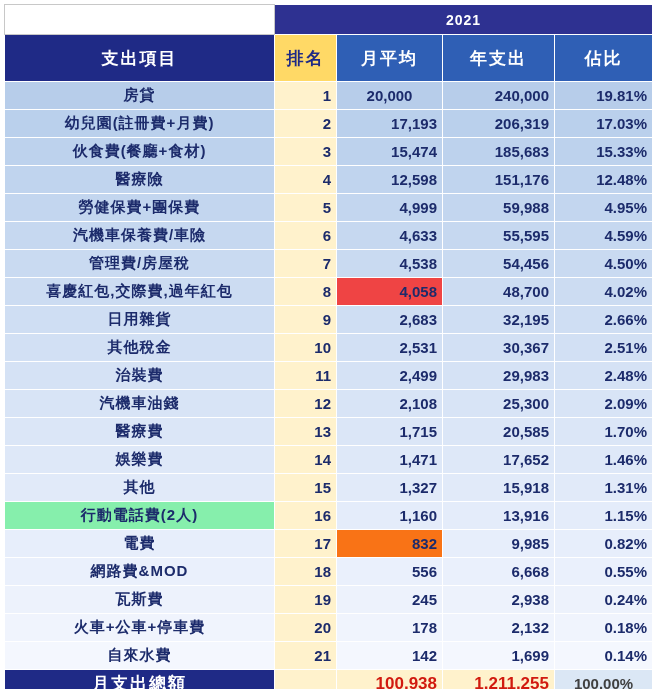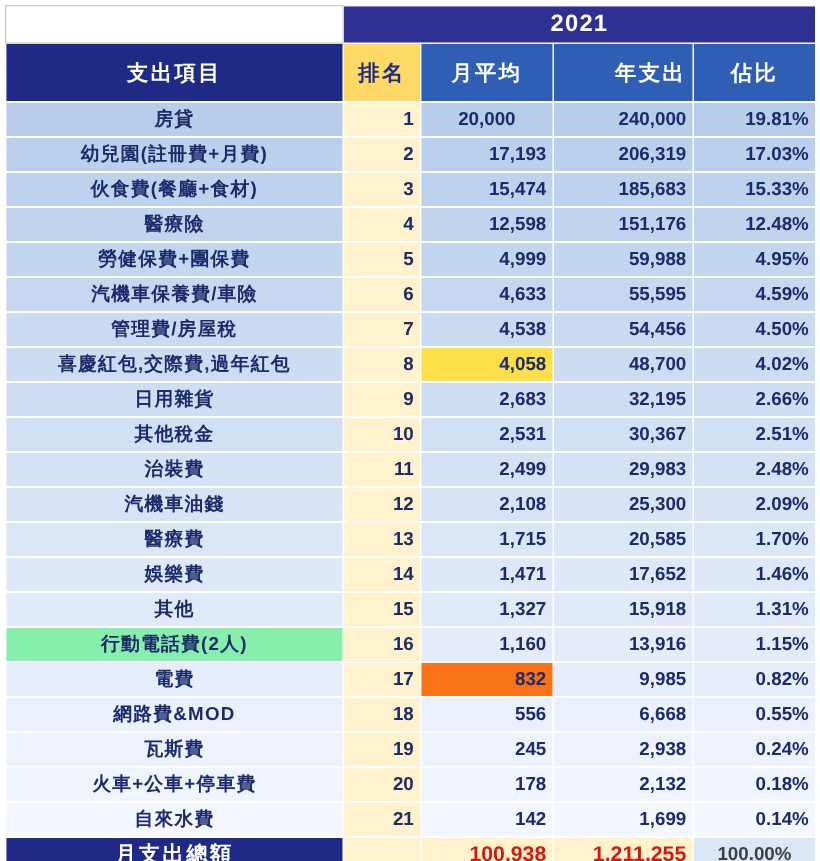--- a/index.html
+++ b/index.html
@@ -39,21 +39,21 @@
 
   
   .blank-cell {
     background: #ffffff;
     border: 1px solid #c8c8c8;
   }
   .year-cell {
     background: #2e3191;
     color: #ffffff;
     text-align: center;
-    font-size: 19px;
+    font-size: 14px;
     letter-spacing: 1px;
   }
 
   
   .hdr-item {
     background: #1f2a86;
     color: #ffffff;
     text-align: center;
     font-size: 17px;
     letter-spacing: 2px;
@@ -130,21 +130,21 @@
     </colgroup>
     <tbody id="tbody">
         <tr>
           <td class="blank-cell" style="height: 30px;"></td>
           <td class="year-cell" colspan="4" style="height: 30px;">2021</td>
         </tr>
         <tr>
           <td class="hdr-item" style="height: 29px;">支出項目</td>
           <td class="hdr-rank" style="height: 29px;">排名</td>
           <td class="hdr-blue" style="height: 29px;">月平均</td>
-          <td class="hdr-blue" style="height: 47px; text-align: right;">年支出</td>
+          <td class="hdr-blue" style="height: 47px;">年支出</td>
           <td class="hdr-blue" style="height: 29px;">佔比</td>
         </tr>
         <tr>
           <td class="cell-item" style="background: rgb(183, 205, 234);">房貸</td>
           <td class="cell-rank">1</td>
           <td class="cell-num" style="background: rgb(183, 205, 234); text-align: center;">20,000</td>
           <td class="cell-num" style="background: rgb(183, 205, 234);">240,000</td>
           <td class="cell-num" style="background: rgb(183, 205, 234);">19.81%</td>
         </tr>
         <tr>
@@ -185,21 +185,21 @@
         <tr>
           <td class="cell-item" style="background: rgb(201, 218, 241);">管理費/房屋稅</td>
           <td class="cell-rank">7</td>
           <td class="cell-num" style="background: rgb(201, 218, 241);">4,538</td>
           <td class="cell-num" style="background: rgb(201, 218, 241);">54,456</td>
           <td class="cell-num" style="background: rgb(201, 218, 241);">4.50%</td>
         </tr>
         <tr>
           <td class="cell-item" style="background: rgb(204, 220, 242);">喜慶紅包,交際費,過年紅包</td>
           <td class="cell-rank">8</td>
-          <td class="cell-num" style="background: #fde047;">4,058</td>
+          <td class="cell-num" style="background: #ef4444;">4,058</td>
           <td class="cell-num" style="background: rgb(204, 220, 242);">48,700</td>
           <td class="cell-num" style="background: rgb(204, 220, 242);">4.02%</td>
         </tr>
         <tr>
           <td class="cell-item" style="background: rgb(207, 222, 243); text-align: center;">日用雜貨</td>
           <td class="cell-rank">9</td>
           <td class="cell-num" style="background: rgb(207, 222, 243);">2,683</td>
           <td class="cell-num" style="background: rgb(207, 222, 243);">32,195</td>
           <td class="cell-num" style="background: rgb(207, 222, 243);">2.66%</td>
         </tr>

